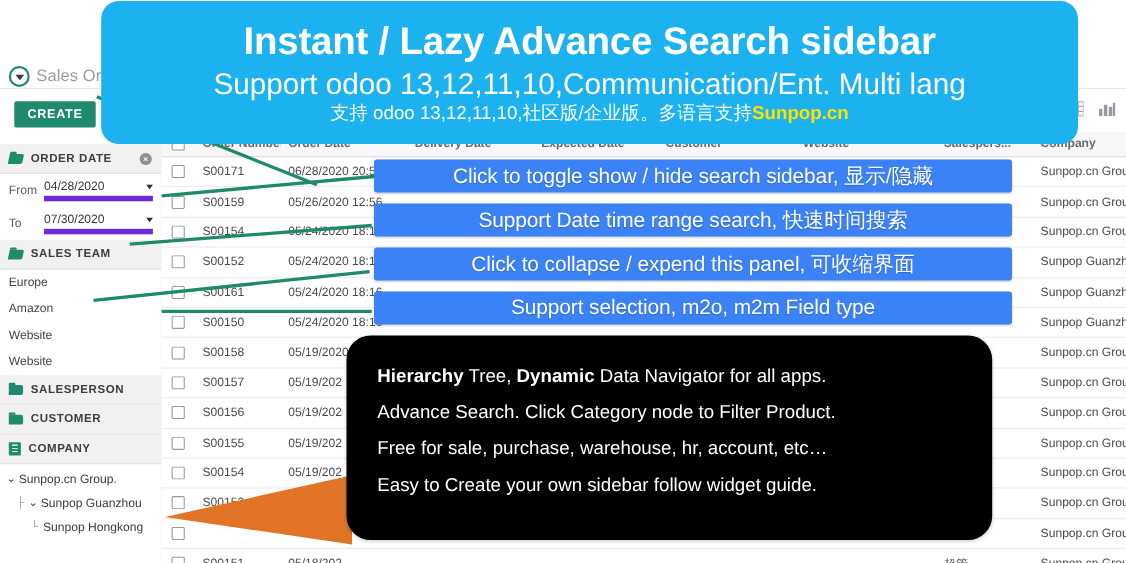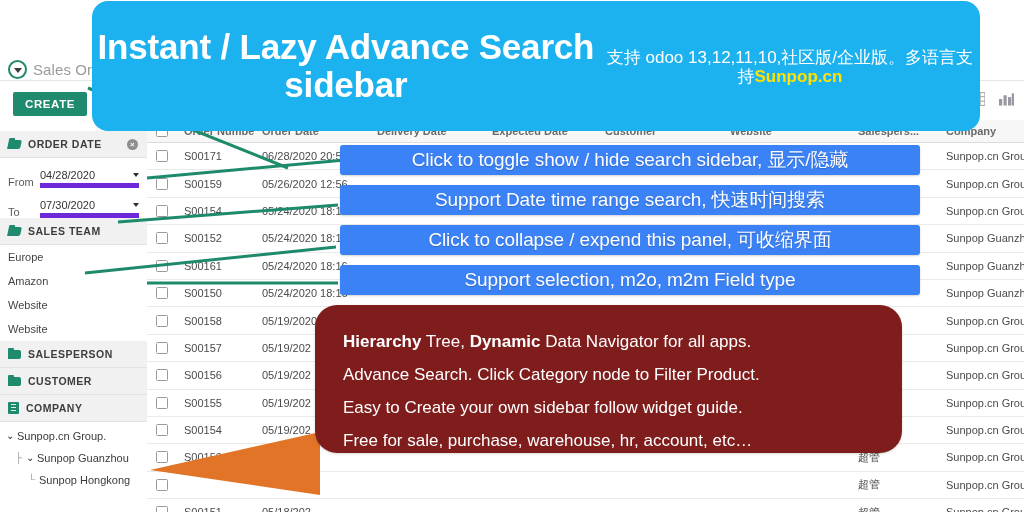--- a/index.html
+++ b/index.html
@@ -74,21 +74,21 @@
   }
   .folder b:before{
     content:"";position:absolute;left:0;top:-2px;width:6px;height:2px;background:#1f8a6d;border-radius:1px 1px 0 0;
   }
   .folder.open b{transform:skewX(-12deg);}
   .comp-icon{width:11px;height:12px;background:#1f8a6d;border-radius:1px;position:relative;flex:0 0 auto;}
   .comp-icon:after{
     content:"";position:absolute;left:3px;top:2px;width:5px;height:7px;
     background:repeating-linear-gradient(to bottom,#d9f0e8 0 1.5px,transparent 1.5px 3px);
   }
-  .sb-daterow{height:30px;display:flex;align-items:flex-end;padding:0 8px;gap:6px;}
+  .sb-daterow{height:30px;display:flex;align-items:center;padding:0 8px;gap:6px;}
   .sb-daterow .lbl{width:26px;color:#5a5a5a;font-size:11px;}
   .sb-dateval{
     flex:1;display:flex;align-items:center;justify-content:space-between;
     border-bottom:5px solid #6d28d9;padding-bottom:2px;font-size:11px;color:#333;
   }
   .caret{width:0;height:0;border-left:3.5px solid transparent;border-right:3.5px solid transparent;border-top:4px solid #2b2b2b;}
   .sb-item{height:24px;display:flex;align-items:center;padding:0 8px;font-size:11px;color:#444;cursor:pointer;}
   .sb-tree{padding:3px 0 0 6px;font-size:11px;color:#3a3a3a;}
   .tnode{display:flex;align-items:center;height:22px;cursor:pointer;white-space:nowrap;}
   .tnode .chev{width:11px;color:#2f2f2f;font-size:10px;line-height:1;}
@@ -115,42 +115,42 @@
   .c-sp{width:88px;}
   .c-comp{width:110px;}
   .trow:nth-child(odd) .c-chk{background:transparent;}
 
   
   .ovl{position:absolute;}
 
   .banner{
     left:92px;top:1px;width:888px;height:130px;
     background:#1cb2ef;border-radius:16px;
-    display:flex;flex-direction:row;align-items:center;justify-content:center;
+    display:flex;flex-direction:column;align-items:center;justify-content:center;
     color:#fff;text-align:center;line-height:1.08;
   }
   .banner .l1{font-size:35px;font-weight:bold;letter-spacing:-.2px;}
   .banner .l2{font-size:27px;font-weight:300;margin-top:5px;}
   .banner .l3{font-size:17px;font-weight:300;margin-top:3px;}
   .banner .l3 .brand{color:#ffe200;font-weight:bold;}
 
   .gbox{
     background:#3b82f6;color:#fff;border-radius:3px;
     display:flex;align-items:center;justify-content:center;
     font-size:19px;letter-spacing:-.1px;text-shadow:0 1px 1px rgba(0,0,0,.2);
     box-shadow:0 1px 2px rgba(0,0,0,.18);
   }
   .g1{left:340px;top:145px;width:580px;height:30px;}
   .g2{left:340px;top:185px;width:580px;height:30px;}
   .g3{left:340px;top:225px;width:580px;height:30px;}
   .g4{left:340px;top:265px;width:580px;height:30px;}
 
   .obox{
-    left:315px;top:305px;width:587px;height:148px;
-    background:#7f1d1d;border-radius:22px;color:#fff;
+    left:315px;top:305px;width:587px;height:186px;
+    background:#000000;border-radius:22px;color:#fff;
     padding:20px 24px 0 28px;box-sizing:border-box;
     box-shadow:0 1px 3px rgba(0,0,0,.15);
   }
   .obox .ln{font-size:17px;line-height:1.95;white-space:nowrap;}
   .obox .ln b{font-weight:bold;}
 
   svg.leaders{position:absolute;left:0;top:0;width:1024px;height:512px;pointer-events:none;}
 </style>
 </head>
 <body>
@@ -495,30 +495,31 @@
       <path d="M147,178 L345,160"></path>
       <path d="M118,222 L338,205"></path>
       <path d="M85,273 L336,247"></path>
       <path d="M147,283 L338,283"></path>
     </g>
     <path d="M150,470 L320,432 L320,495 Z" fill="#e17426"></path>
   </svg>
 
   <div class="ovl banner">
     <div class="l1">Instant / Lazy Advance Search sidebar</div>
+    <div class="l2">Support odoo 13,12,11,10,Communication/Ent. Multi lang</div>
     <div class="l3">
       <span>支持 odoo 13,12,11,10,社区版/企业版。多语言支持</span><span class="brand">Sunpop.cn</span>
     </div>
   </div>
 
   <div class="ovl gbox g1">Click to toggle show / hide search sidebar,  显示/隐藏</div>
   <div class="ovl gbox g2">Support Date time range search, 快速时间搜索</div>
   <div class="ovl gbox g3">Click to collapse / expend this panel,  可收缩界面</div>
   <div class="ovl gbox g4">Support selection, m2o, m2m Field type</div>
 
   <div class="ovl obox" id="obox">
       <div class="ln"><b>Hierarchy</b><span> Tree, </span><b>Dynamic</b><span> Data Navigator for all apps.</span></div>
       <div class="ln"><span>Advance Search. Click Category node to Filter Product.</span></div>
+      <div class="ln"><span>Free for sale, purchase, warehouse, hr, account, etc…</span></div>
       <div class="ln"><span>Easy to Create your own sidebar follow widget guide.</span></div>
-      <div class="ln"><span>Free for sale, purchase, warehouse, hr, account, etc…</span></div>
     </div>
 
 </div>
 
 </body></html>

